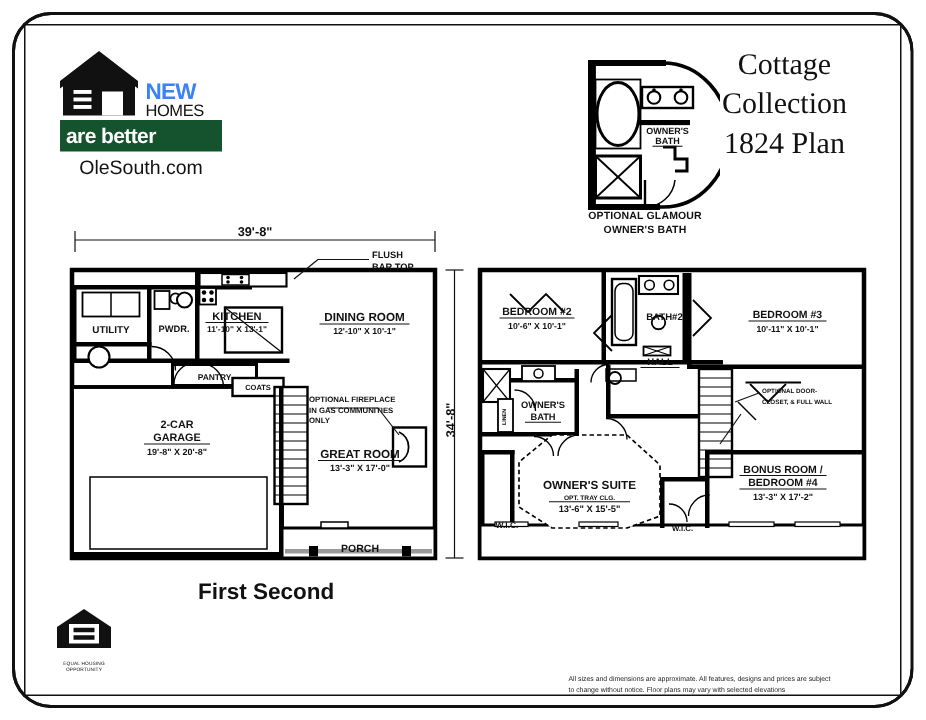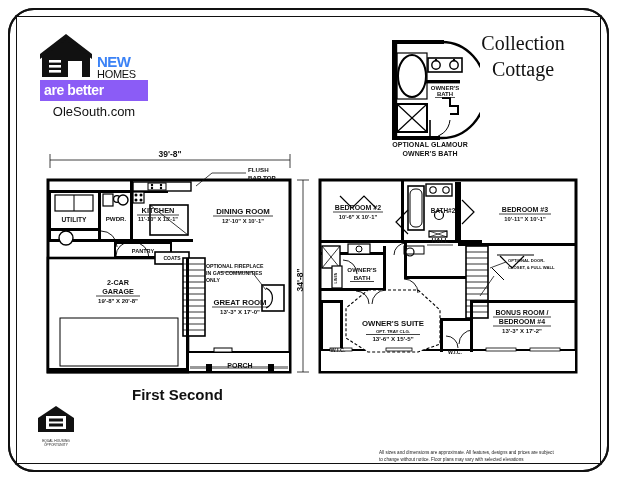--- a/index.html
+++ b/index.html
@@ -60,21 +60,21 @@
     font-family: Liberation Sans, sans-serif;
     font-weight: bold; font-size: 15px; letter-spacing: -0.5px;
     color: #3b82f6; display: block;
   }
   .lw-homes {
     font-family: "Liberation Sans", sans-serif;
     font-weight: normal; font-size: 11px; letter-spacing: -0.3px;
     color: #111; display: block;
   }
   .logo-bar {
-    background: #8b5cf6; color: #fff;
+    background: #14532d; color: #fff;
     font-weight: bold; font-size: 14px;
     padding: 2px 4px 3px 4px;
     letter-spacing: -0.4px;
     margin-top: 1px;
     font-family: "Liberation Sans", sans-serif;
   }
   .logo-url {
     font-family: "Liberation Sans", sans-serif;
     font-size: 13px; color: #111; text-align: center;
     padding-top: 3px;
@@ -168,22 +168,23 @@
           <span class="lw-new">NEW</span>
           <span class="lw-homes">HOMES</span>
         </div>
       </div>
       <div class="logo-bar">are better</div>
       <div class="logo-url">OleSouth.com</div>
     </div>
   </div>
 
   <div id="title-block">
+    <div>Cottage</div>
     <div>Collection</div>
-    <div>Cottage</div>
+    <div>1824 Plan</div>
   </div>
 
   <div id="glamour-inset">
     <svg width="100" height="112" viewBox="0 0 100 112">
 
       <path d="M16 6 L62 6 A44 48 0 0 1 62 102 L16 102 Z" fill="#fff" stroke="#000" stroke-width="2.4"></path>
 
       <rect x="12" y="4" width="5" height="100" fill="#000"></rect>
 
       <rect x="12" y="4" width="52" height="4" fill="#000"></rect>

